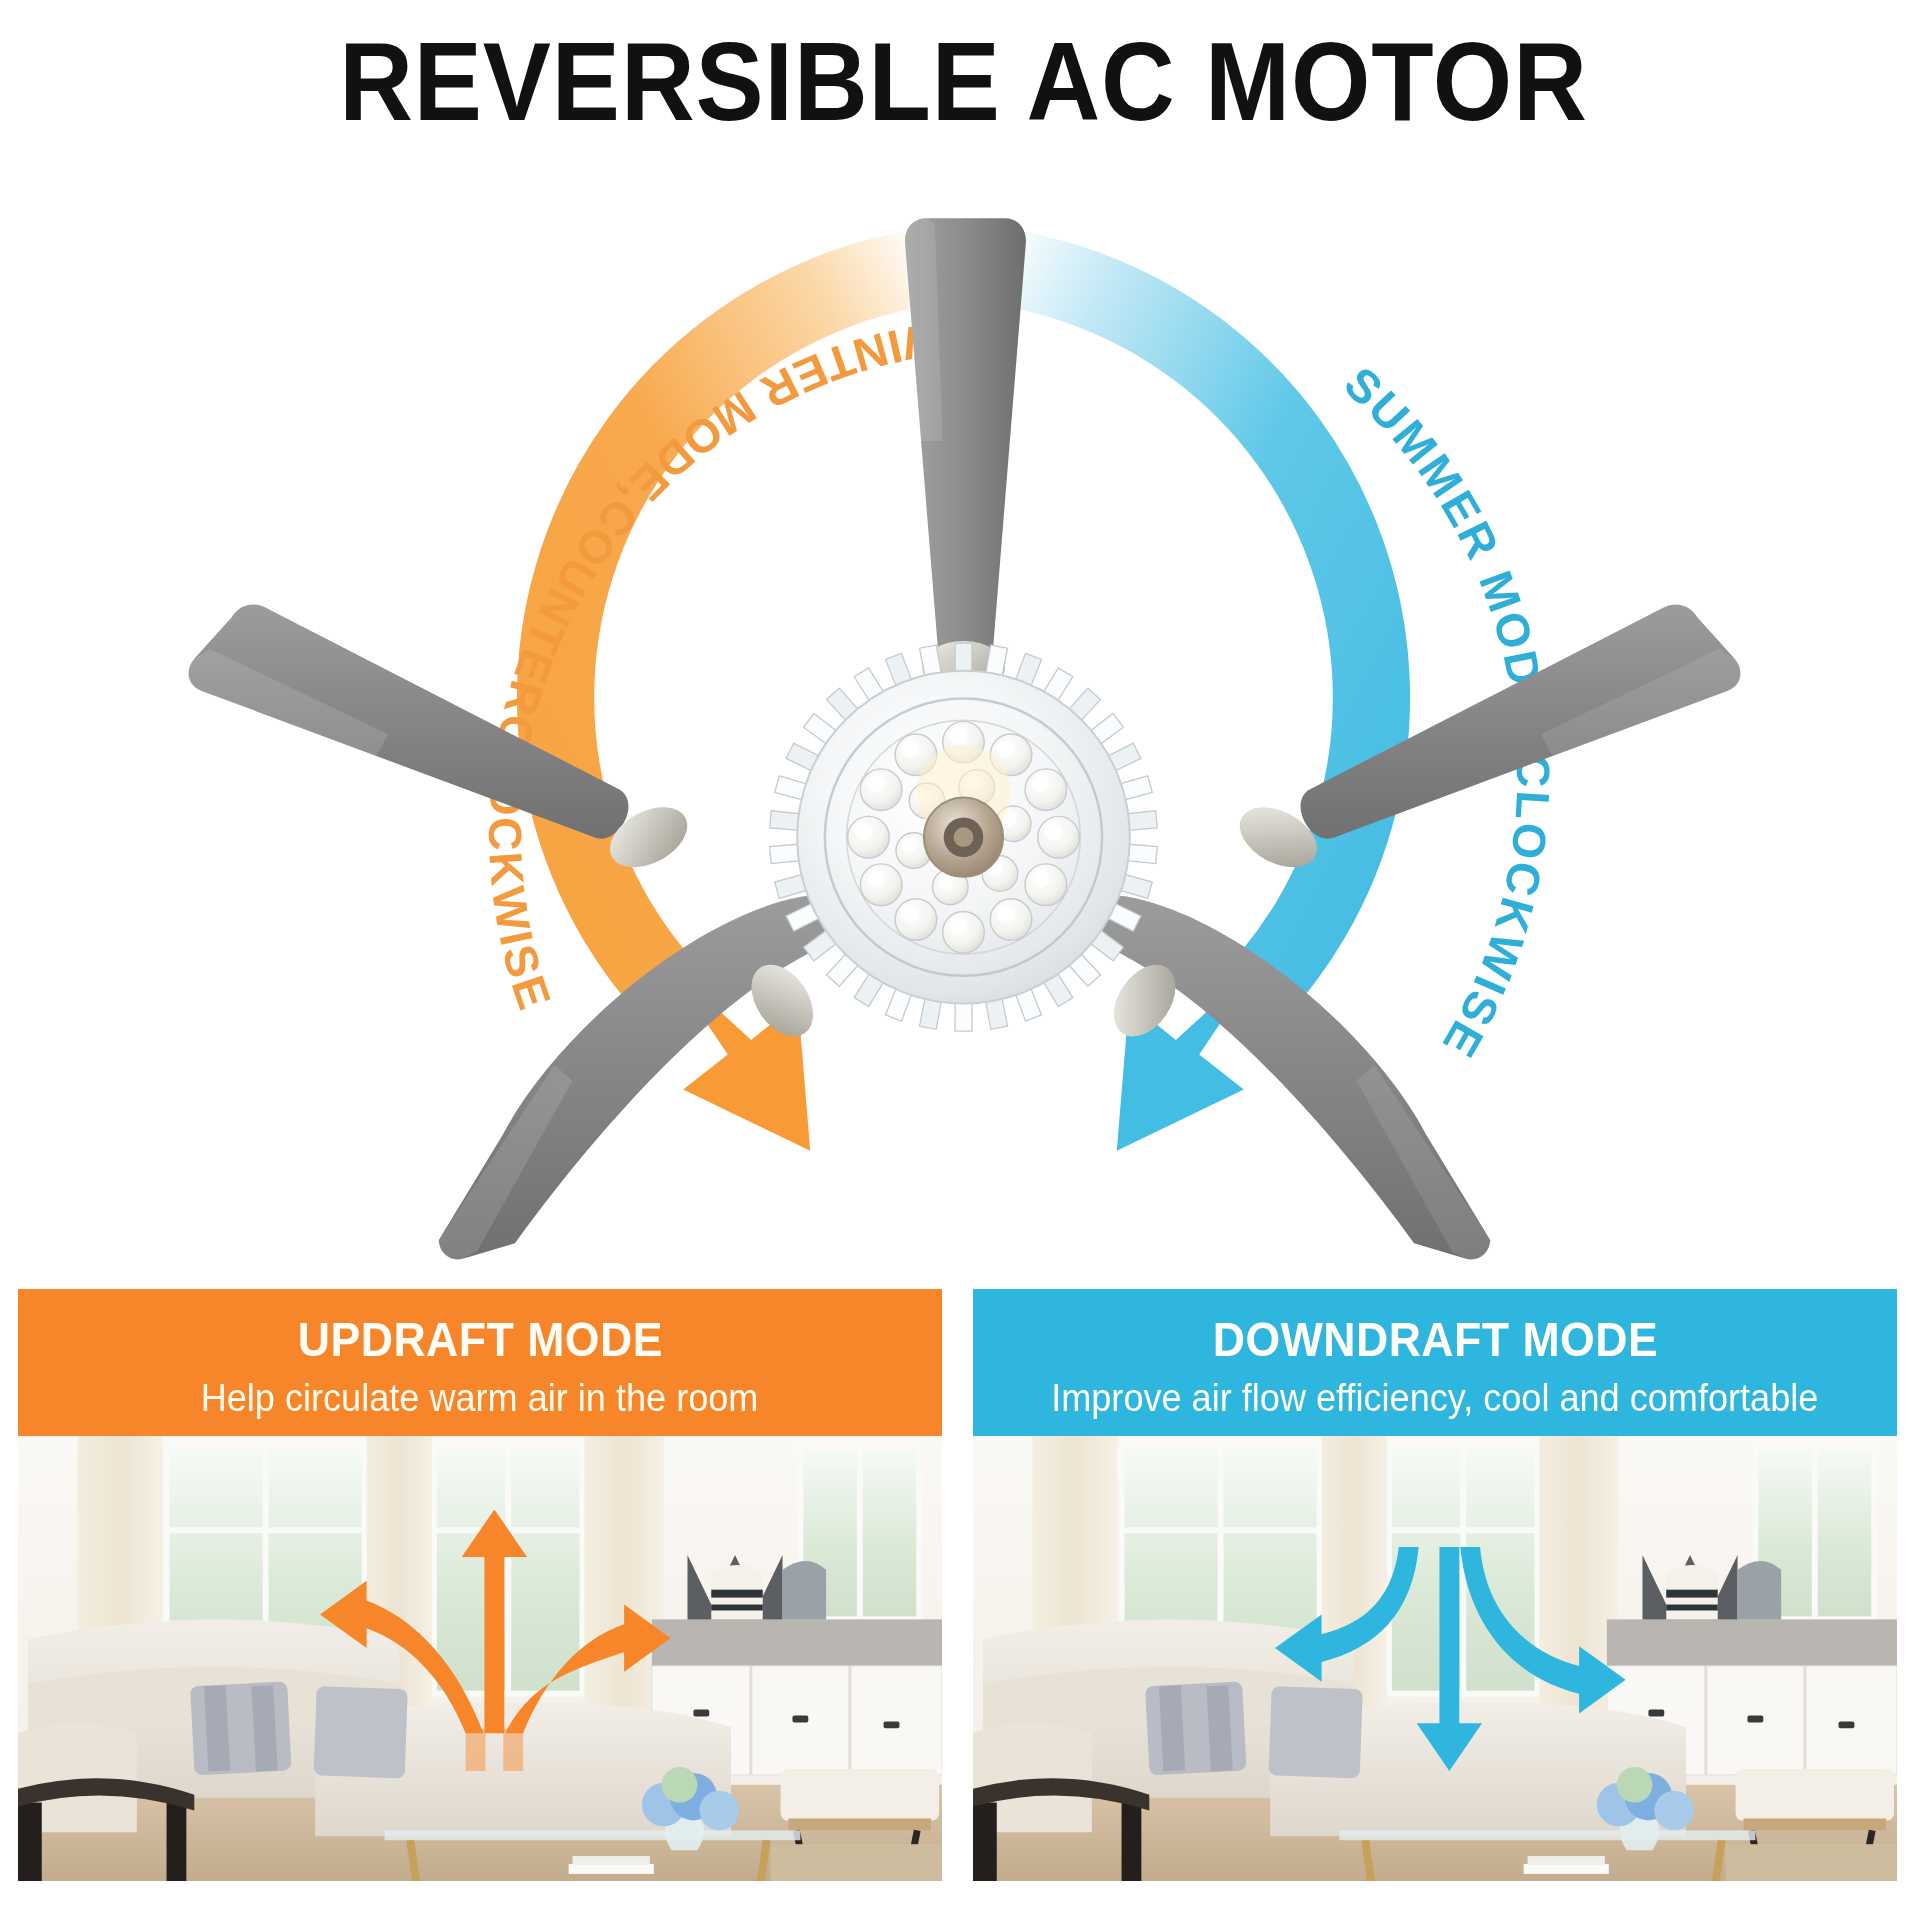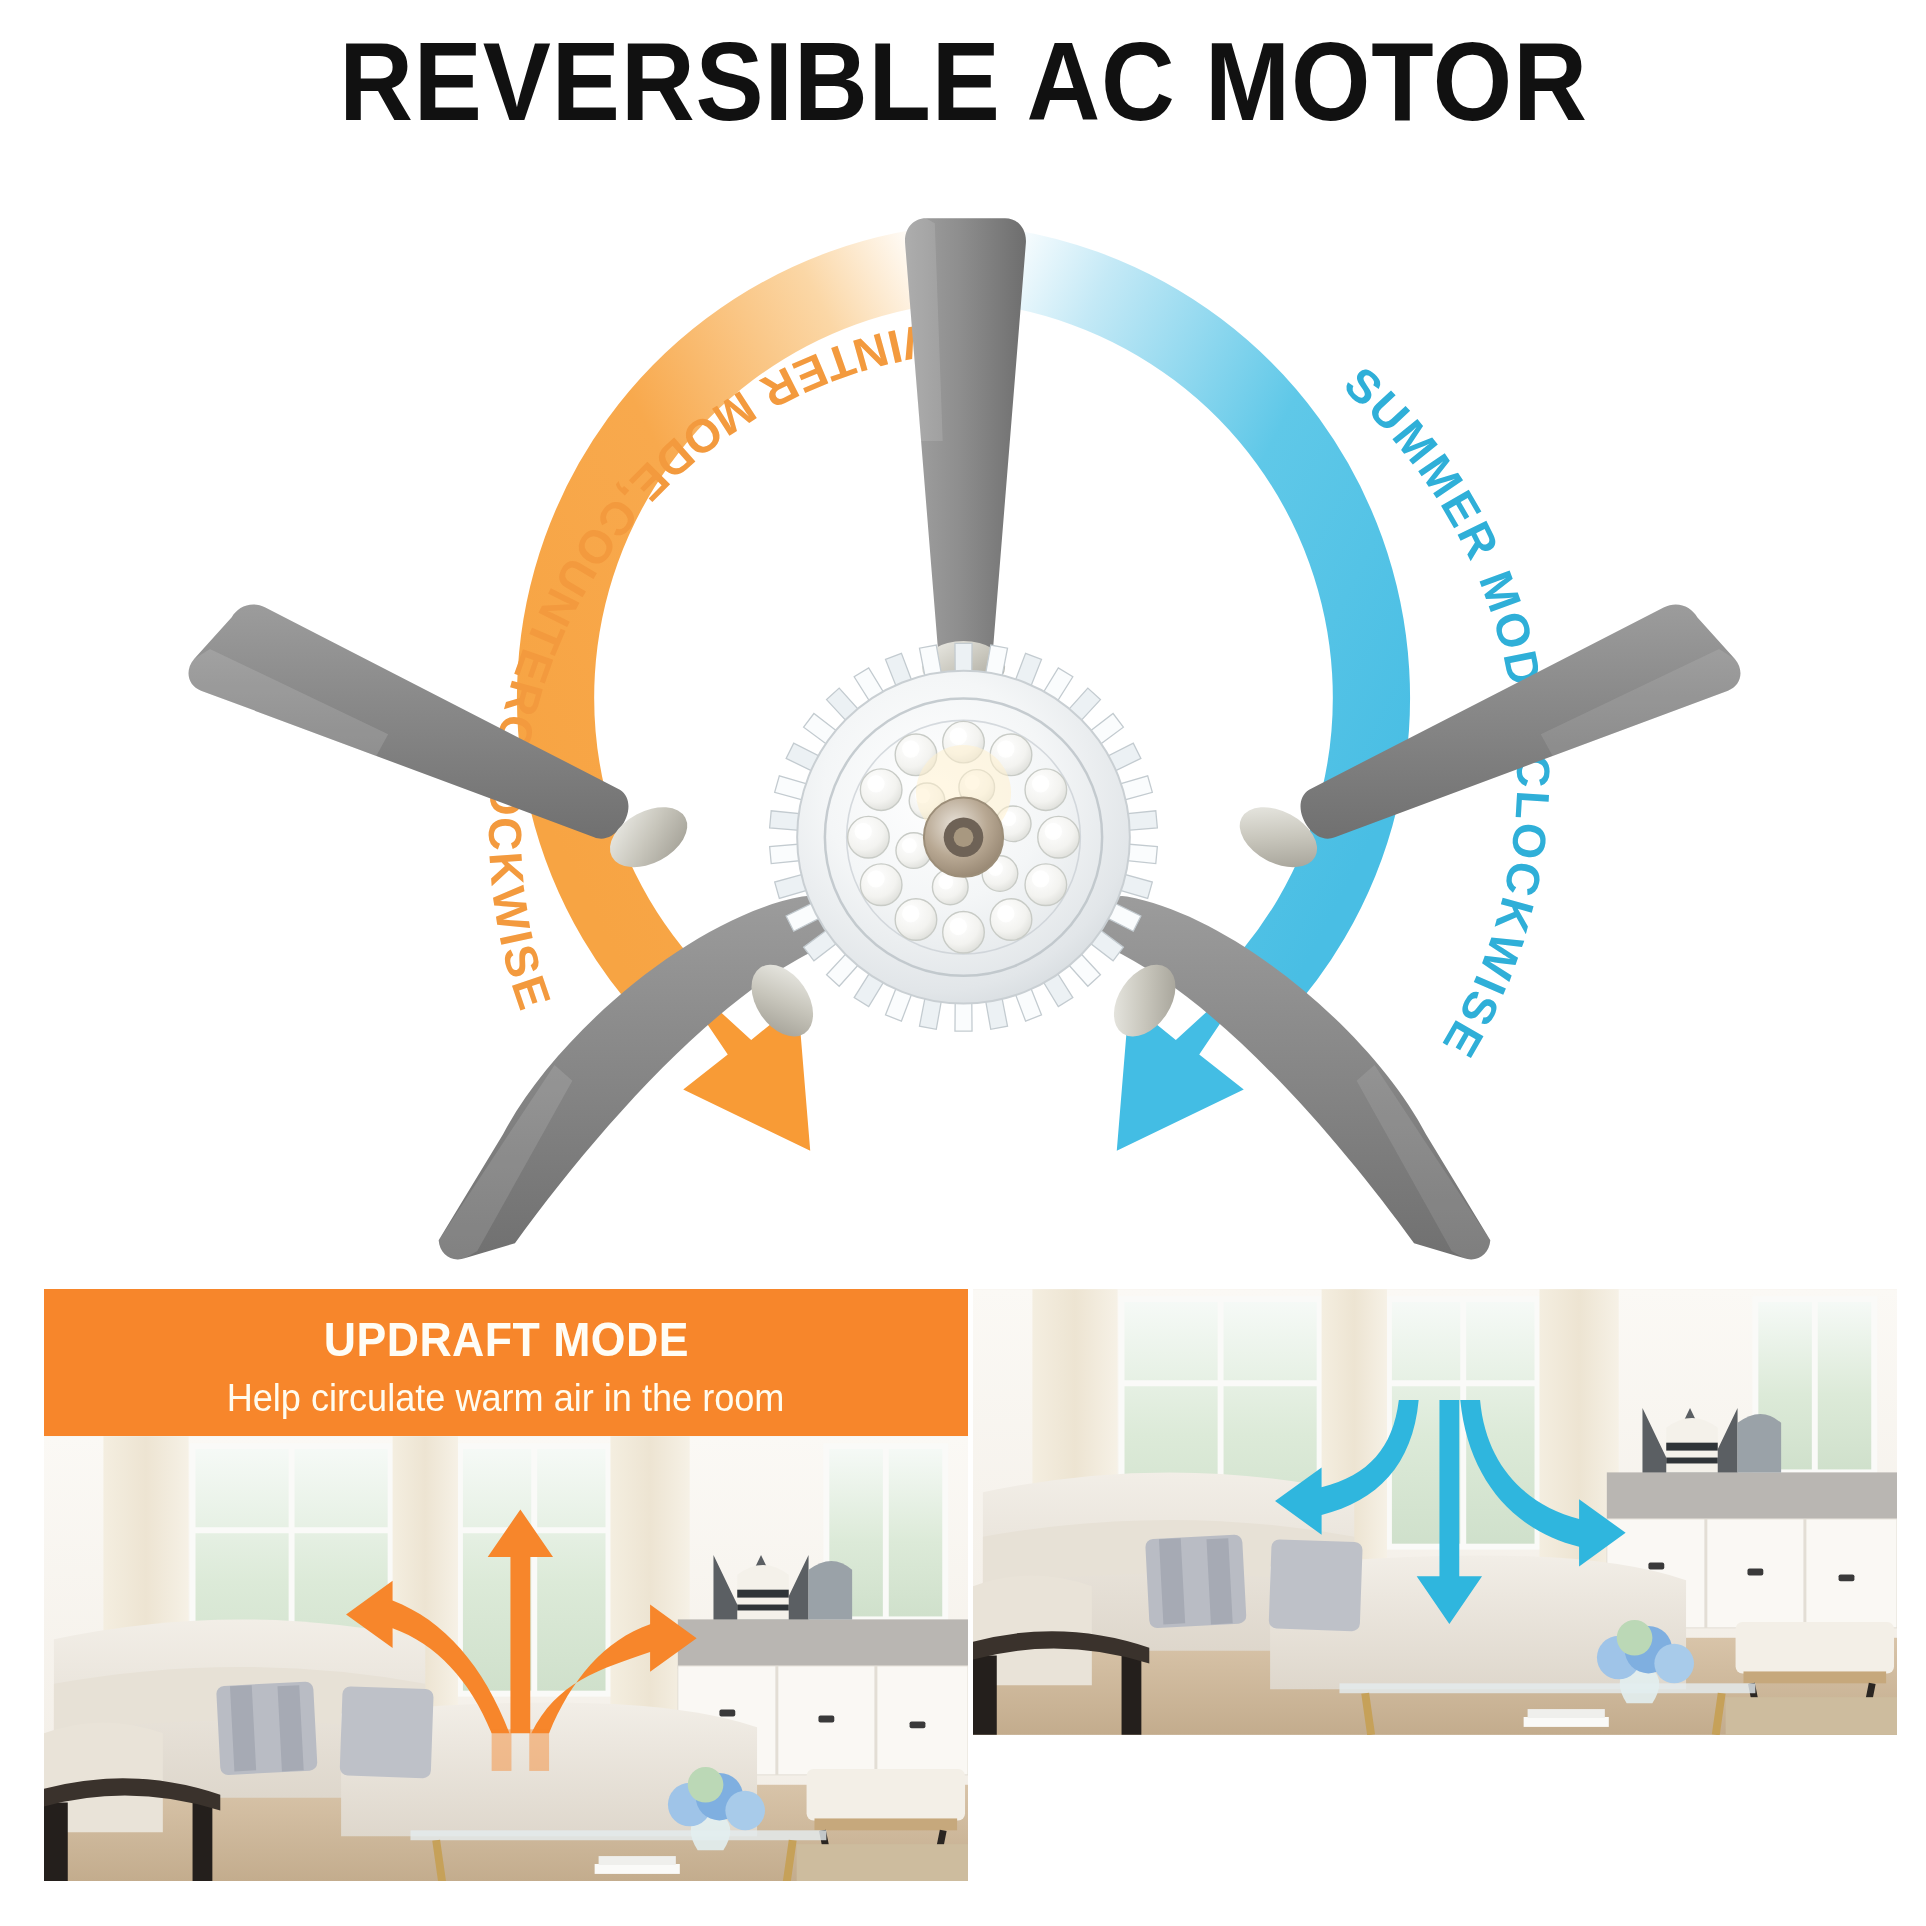--- a/index.html
+++ b/index.html
@@ -40,21 +40,21 @@
   }
   .arcLabel.warm{fill:#F39A3E;}
   .arcLabel.cool{fill:#2FAFD8;}
 
   
   .panel{
     position:absolute;top:1289px;
     width:924px;height:592px;
     overflow:hidden;
   }
-  #panel-updraft{left:44px;text-align:center;}
+  #panel-updraft{left:18px;text-align:center;}
   #panel-downdraft{left:973px;}
 
   .banner{
     height:147px;width:100%;
     box-sizing:border-box;
     display:flex;flex-direction:column;
     align-items:center;justify-content:center;
     padding-top:6px;
   }
   .banner.warm{background:#F7862B;}
@@ -457,20 +457,24 @@
                  C 560 236 518 248 492 300 Z" fill="#F7862B"></path>
 
         <rect x="452" y="296" width="20" height="42" fill="#F7862B" opacity="0.45"></rect>
         <rect x="490" y="296" width="20" height="42" fill="#F7862B" opacity="0.45"></rect>
       </g>
     </svg>
   </div>
 </div>
 
 <div class="panel" id="panel-downdraft">
+  <div class="banner cool">
+    <div class="banner-title">DOWNDRAFT MODE</div>
+    <div class="banner-sub">Improve air flow efficiency, cool and comfortable</div>
+  </div>
   <div class="photo">
     <svg viewBox="0 0 933 450" xmlns="http://www.w3.org/2000/svg">
       <defs>
         <linearGradient id="wallR" x1="0" y1="0" x2="0" y2="1">
           <stop offset="0" stop-color="#FBF9F5"></stop>
             <stop offset="1" stop-color="#F1ECE4"></stop>
         </linearGradient>
         <linearGradient id="winR" x1="0" y1="0" x2="0" y2="1">
           <stop offset="0" stop-color="#F6FAF7"></stop>
             <stop offset="0.55" stop-color="#DCEAD8"></stop>

